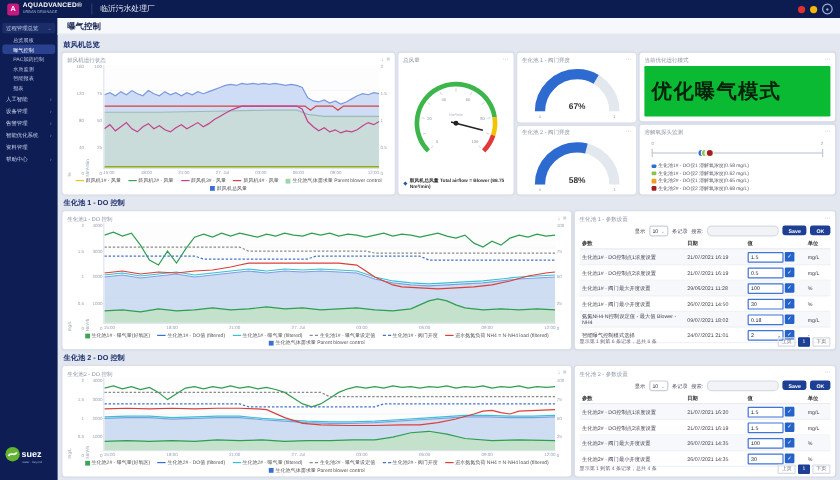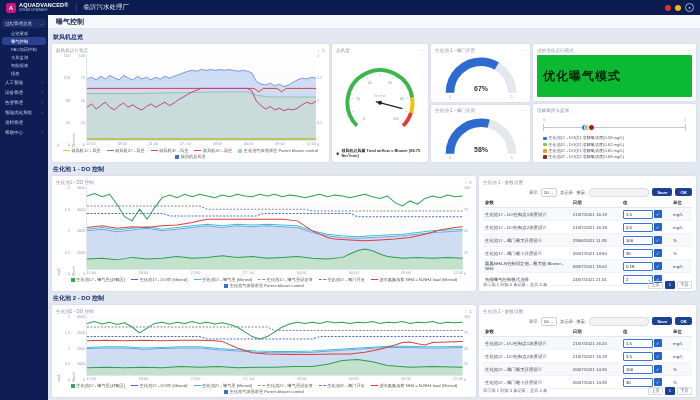--- a/index.html
+++ b/index.html
@@ -50,21 +50,21 @@
   .li{display:flex;align-items:center;gap:1.5px;}
   .chip-line{width:7px;border-top:1.3px solid;}
   .chip-dash{width:7px;border-top:1.3px dashed;}
   .chip-sq{width:4px;height:4px;}
   
   .gauge-card .gbody{flex:1;display:flex;align-items:center;justify-content:center;}
   .gauge-legend{font-size:4px;color:#333;font-weight:bold;display:flex;gap:2px;align-items:center;justify-content:center;padding:1px 0 2px;}
   .diamond{color:#2457a8;font-size:4.5px;}
   .donut-body{flex:1;display:flex;align-items:center;justify-content:center;}
   .mode-banner{flex:1;margin:1px 0 2px;display:flex;align-items:center;padding-left:6px;border-radius:1px;}
-  .mode-text{font-size:12px;font-weight:bold;color:#05230b;letter-spacing:1px;}
+  .mode-text{font-size:17px;font-weight:bold;color:#05230b;letter-spacing:1px;}
   .slider-zone{position:relative;height:16px;margin:4px 6px 1px;}
   .slider-line{position:absolute;left:0;right:0;top:9px;height:1px;background:#c3c9d4;}
   .slider-end{position:absolute;top:6px;width:1px;height:7px;background:#c3c9d4;}
   .slider-minmax{position:absolute;top:0;font-size:3.8px;color:#98a1b3;}
   .sdot{position:absolute;top:5.5px;width:7px;height:7px;border-radius:50%;border:1px solid #fff;box-sizing:border-box;}
   .slider-legend{font-size:4.1px;color:#556;padding:0 6px;line-height:1.5;}
   .slider-legend .li{gap:2px;}
   .ldot{width:3.5px;height:3.5px;border-radius:1px;flex:0 0 auto;}
   
   .tctrl{display:flex;align-items:center;gap:3px;height:12px;flex:0 0 auto;font-size:4.4px;color:#556;justify-content:flex-end;}
@@ -139,20 +139,28 @@
           </div>
           <div class="sb-item">
             <span>资料管理</span>
             <span class="sb-car"></span>
           </div>
           <div class="sb-item">
             <span>帮助中心</span>
             <span class="sb-car">›</span>
           </div>
         </div>
+      <div class="sb-logo">
+        <svg width="38" height="17" viewBox="0 0 76 34">
+          <circle cx="13" cy="13" r="12" fill="#63b32e"></circle>
+          <path d="M6,16 C10,8 16,18 20,10" stroke="#fff" stroke-width="3" fill="none"></path>
+          <text x="28" y="18" fill="#fff" font-size="15" font-weight="bold" font-family="Liberation Sans, sans-serif">suez</text>
+          <text x="29" y="27" fill="#9fb0d8" font-size="5" font-family="Liberation Sans, sans-serif">water · beyond</text>
+        </svg>
+      </div>
     </div>
 
     <div class="main">
       <div class="page-title-bar">
         <span class="page-title">曝气控制</span>
       </div>
       <div class="content">
 
         <div class="sec-head">鼓风机总览</div>
         <div class="row" style="height:118px;margin-bottom:3px;">

